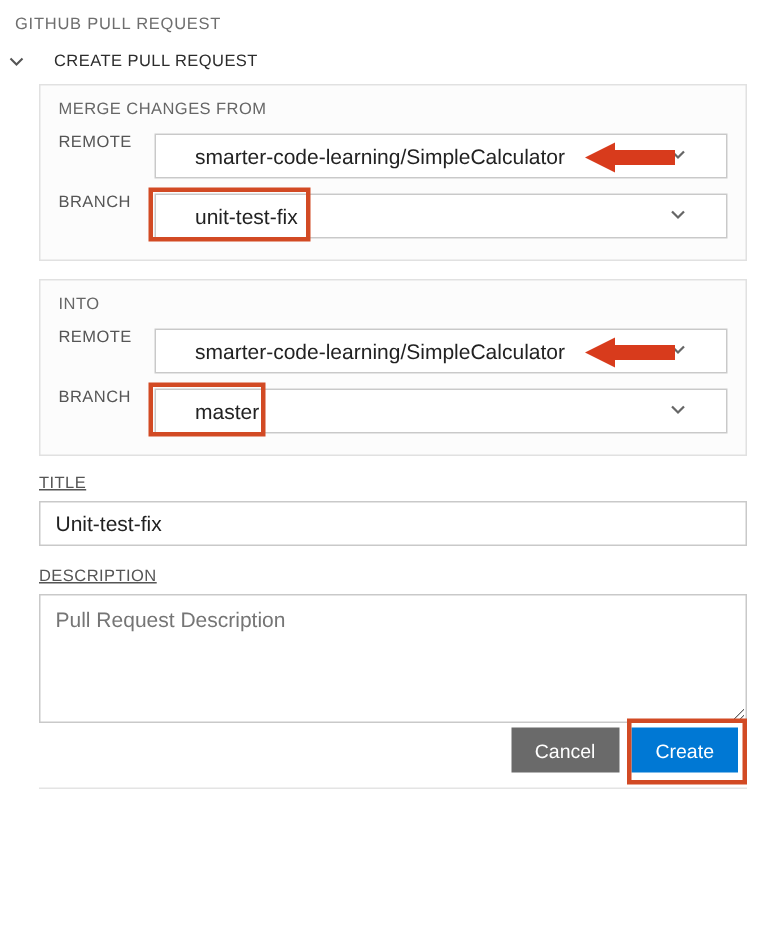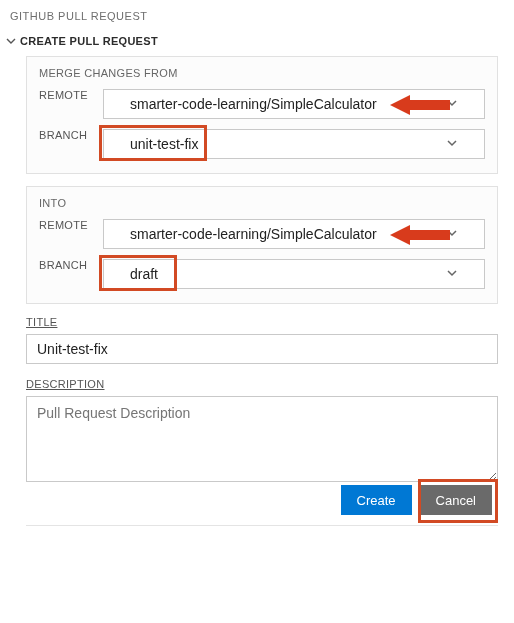--- a/index.html
+++ b/index.html
@@ -27,24 +27,24 @@
   .chevron {
     width: 14px;
     height: 14px;
     display: inline-flex;
     align-items: center;
     justify-content: center;
     color: #555;
   }
   .section-label {
     font-size: 11px;
-    font-weight: 700;
+    font-weight: 400;
     color: #2c2c2c;
     letter-spacing: 0.3px;
-    margin-left: 2px;
+    margin-left: 18px;
   }
   .content { padding: 0 16px 0 26px; }
   .group {
     border: 1px solid #e1e1e1;
     background: #fcfcfc;
     padding: 10px 12px 14px 12px;
     margin-bottom: 12px;
   }
   .group-title {
     font-size: 11px;
@@ -229,21 +229,21 @@
               <path d="M60 12 L14 12" stroke="#d83b1c" stroke-width="10"></path>
               <path d="M0 12 L20 2 L20 22 Z" fill="#d83b1c"></path>
             </svg>
         </div>
       </div>
     </div>
 
     <div class="row">
       <div class="field-label">BRANCH</div>
       <div class="select">
-        <span class="select-value">draft</span>
+        <span class="select-value">master</span>
         <span class="select-caret">
           <svg width="12" height="12" viewBox="0 0 12 12">
               <path d="M2 4 L6 8 L10 4" stroke="#666" stroke-width="1.5" fill="none"></path>
             </svg>
         </span>
       </div>
       <div class="highlight-box" style="left:60px; top:-4px; width:78px; height:36px;"></div>
     </div>
   </div>
 
@@ -252,19 +252,19 @@
   <input class="text-input" value="Unit-test-fix" style="">
 
   
   <div class="simple-label" style="margin-top:14px;">DESCRIPTION</div>
   <textarea class="textarea" placeholder="Pull Request Description" style=""></textarea>
 
   
 
   
   <div class="footer">
+    <button class="btn btn-cancel">Cancel</button>
     <button class="btn btn-create">Create</button>
-    <button class="btn btn-cancel">Cancel</button>
     <div class="create-highlight"></div>
   </div>
 
   <div class="hr"></div>
 </div>
 
 </body></html>

